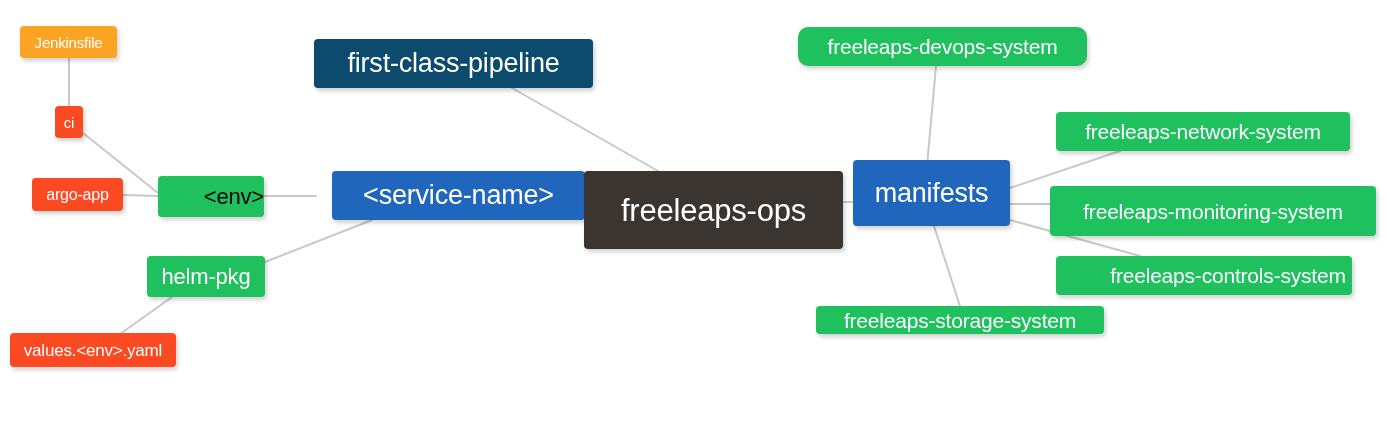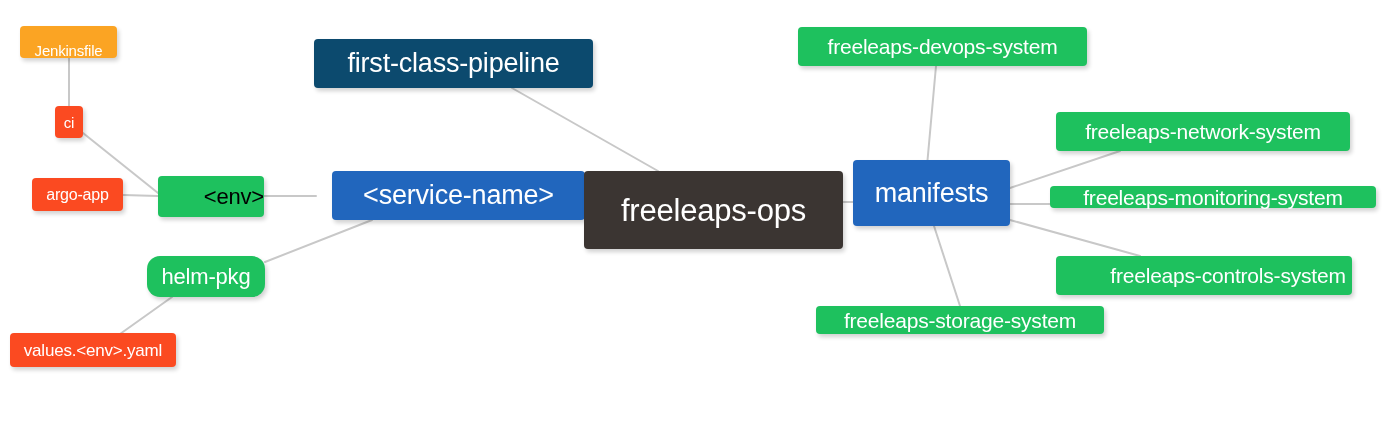--- a/index.html
+++ b/index.html
@@ -60,57 +60,57 @@
       <line x1="569" y1="197" x2="584" y2="199" stroke="#c8c8c8" stroke-width="2" stroke-linecap="round"></line>
       <line x1="512" y1="88" x2="658" y2="171" stroke="#c8c8c8" stroke-width="2" stroke-linecap="round"></line>
       <line x1="843" y1="202" x2="853" y2="202" stroke="#c8c8c8" stroke-width="2" stroke-linecap="round"></line>
       <line x1="936" y1="66" x2="926" y2="177" stroke="#c8c8c8" stroke-width="2" stroke-linecap="round"></line>
       <line x1="1010" y1="188" x2="1120" y2="151" stroke="#c8c8c8" stroke-width="2" stroke-linecap="round"></line>
       <line x1="1010" y1="204" x2="1050" y2="204" stroke="#c8c8c8" stroke-width="2" stroke-linecap="round"></line>
       <line x1="1010" y1="220" x2="1140" y2="256" stroke="#c8c8c8" stroke-width="2" stroke-linecap="round"></line>
       <line x1="934" y1="226" x2="960" y2="306" stroke="#c8c8c8" stroke-width="2" stroke-linecap="round"></line>
     </svg>
   <div id="node-layer">
-      <div class="node" style="left: 20px; top: 26px; width: 97px; height: 32px; background: rgb(251, 164, 35); color: rgb(255, 255, 255); font-size: 15px; align-items: flex-end;">
+      <div class="node" style="left: 20px; top: 26px; width: 97px; height: 32px; background: rgb(251, 164, 35); color: rgb(255, 255, 255); font-size: 15px;">
         <span class="node-label">Jenkinsfile</span>
       </div>
       <div class="node" style="left: 55px; top: 106px; width: 28px; height: 32px; background: rgb(251, 74, 33); color: rgb(255, 255, 255); font-size: 15px; text-align: right;">
         <span class="node-label">ci</span>
       </div>
       <div class="node" style="left: 32px; top: 178px; width: 91px; height: 33px; background: rgb(251, 74, 33); color: rgb(255, 255, 255); font-size: 16px; align-items: center;">
         <span class="node-label">argo-app</span>
       </div>
       <div class="node" style="left: 158px; top: 176px; width: 106px; height: 41px; background: rgb(30, 193, 94); color: #000000; font-size: 22px; justify-content: flex-end;">
         <span class="node-label">&lt;env&gt;</span>
       </div>
-      <div class="node" style="left: 147px; top: 256px; width: 118px; height: 41px; background: rgb(30, 193, 94); color: rgb(255, 255, 255); font-size: 22px; border-radius: 13px;">
+      <div class="node" style="left: 147px; top: 256px; width: 118px; height: 41px; background: rgb(30, 193, 94); color: rgb(255, 255, 255); font-size: 22px;">
         <span class="node-label">helm-pkg</span>
       </div>
       <div class="node" style="left: 10px; top: 333px; width: 166px; height: 34px; background: rgb(251, 74, 33); color: rgb(255, 255, 255); font-size: 17px;">
         <span class="node-label">values.&lt;env&gt;.yaml</span>
       </div>
       <div class="node" style="left: 314px; top: 39px; width: 279px; height: 49px; background: #0c4a6e; color: rgb(255, 255, 255); font-size: 27px;">
         <span class="node-label">first-class-pipeline</span>
       </div>
       <div class="node" style="left: 316px; top: 171px; width: 253px; height: 49px; background: rgb(33, 102, 189); color: rgb(255, 255, 255); font-size: 27px; margin-left: 16px;">
         <span class="node-label">&lt;service-name&gt;</span>
       </div>
       <div class="node" style="left: 584px; top: 171px; width: 259px; height: 78px; background: rgb(59, 53, 50); color: rgb(255, 255, 255); font-size: 31px;">
         <span class="node-label">freeleaps-ops</span>
       </div>
       <div class="node" style="left: 853px; top: 160px; width: 157px; height: 66px; background: rgb(33, 102, 189); color: #ffffff; font-size: 27px;">
         <span class="node-label">manifests</span>
       </div>
-      <div class="node" style="left: 798px; top: 27px; width: 289px; height: 39px; background: rgb(30, 193, 94); color: rgb(255, 255, 255); font-size: 21px;">
+      <div class="node" style="left: 798px; top: 27px; width: 289px; height: 39px; background: rgb(30, 193, 94); color: rgb(255, 255, 255); font-size: 21px; border-radius: 10px;">
         <span class="node-label">freeleaps-devops-system</span>
       </div>
       <div class="node" style="left: 1056px; top: 112px; width: 294px; height: 39px; background: rgb(30, 193, 94); color: rgb(255, 255, 255); font-size: 21px;">
         <span class="node-label">freeleaps-network-system</span>
       </div>
-      <div class="node" style="left: 1050px; top: 186px; width: 326px; height: 22px; background: rgb(30, 193, 94); color: rgb(255, 255, 255); font-size: 21px;">
+      <div class="node" style="left: 1050px; top: 186px; width: 326px; height: 50px; background: rgb(30, 193, 94); color: rgb(255, 255, 255); font-size: 21px;">
         <span class="node-label">freeleaps-monitoring-system</span>
       </div>
       <div class="node" style="left: 1056px; top: 256px; width: 296px; height: 39px; background: rgb(30, 193, 94); color: rgb(255, 255, 255); font-size: 21px; padding-left: 48px;">
         <span class="node-label">freeleaps-controls-system</span>
       </div>
       <div class="node" style="left: 816px; top: 306px; width: 288px; height: 28px; background: rgb(30, 193, 94); color: rgb(255, 255, 255); font-size: 21px;">
         <span class="node-label">freeleaps-storage-system</span>
       </div>
     </div>
 </div>

